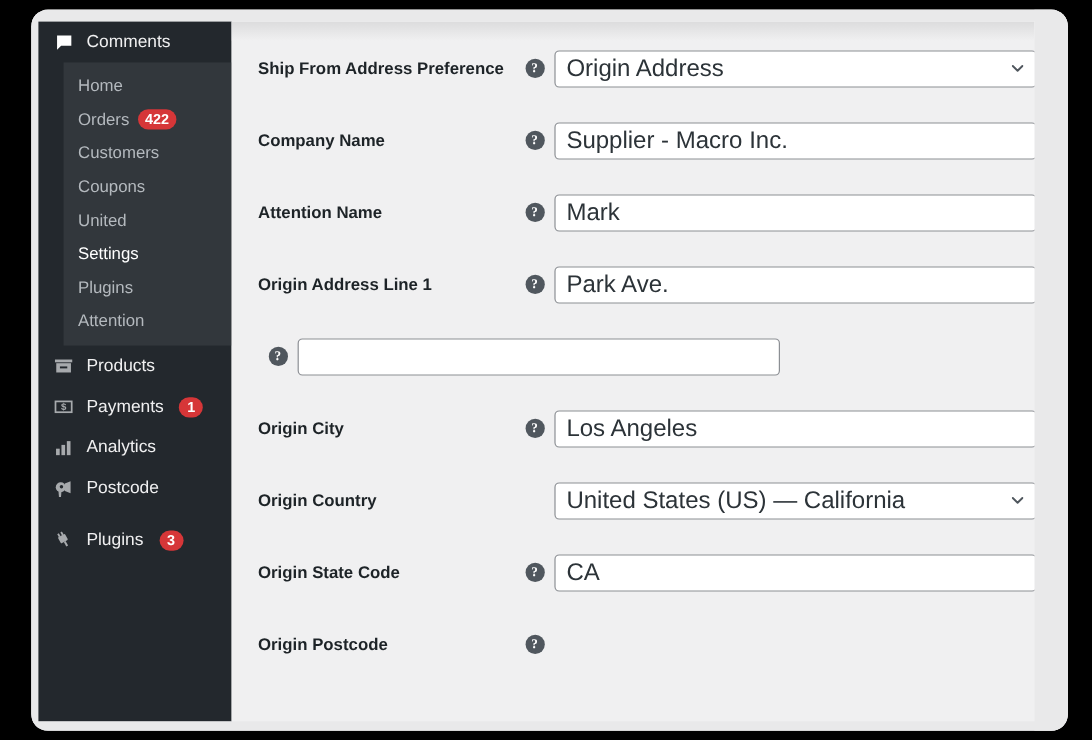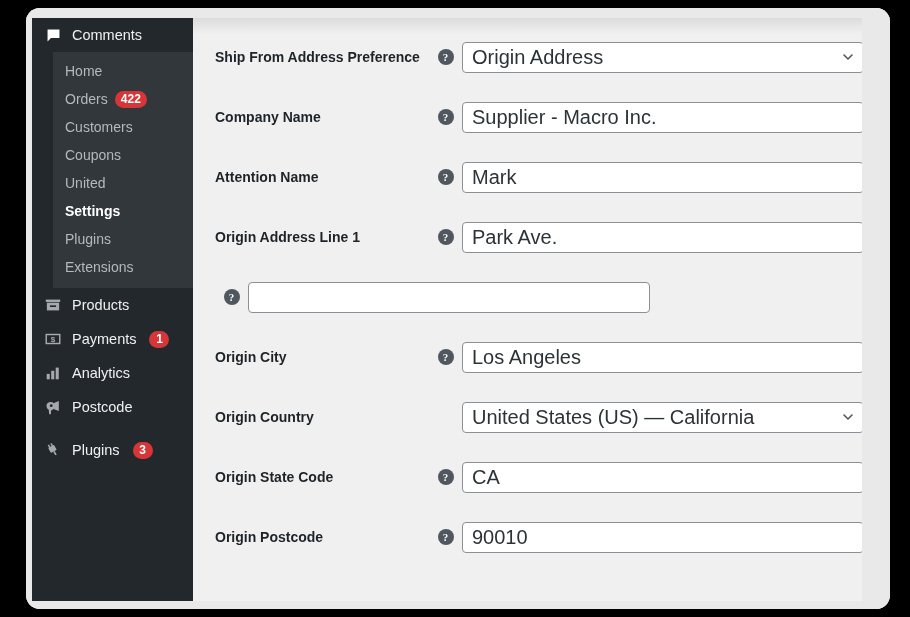--- a/index.html
+++ b/index.html
@@ -117,21 +117,21 @@
     display: flex;
     align-items: center;
     gap: 7px;
     padding: 5px 8px 5px 12px;
     color: #b4b9be;
     font-size: 14px;
     line-height: 18px;
   }
   .submenu-item.current {
     color: #fff;
-    font-weight: bold;
+    font-weight: normal;
   }
 
   .badge {
     display: inline-flex;
     align-items: center;
     justify-content: center;
     min-width: 20px;
     height: 17px;
     padding: 0 6px;
     border-radius: 9px;
@@ -276,21 +276,21 @@
           <div class="submenu-item">
             <span>United</span>
           </div>
           <div class="submenu-item current">
             <span>Settings</span>
           </div>
           <div class="submenu-item">
             <span>Plugins</span>
           </div>
           <div class="submenu-item">
-            <span>Extensions</span>
+            <span>Attention</span>
           </div>
         </div>
         <div class="menu-top">
           <span class="mt-icon">
             <svg width="18" height="18" viewBox="0 0 20 20">
               <rect x="2" y="4" width="16" height="2.6" fill="#a7aaad"></rect>
               <rect x="3.2" y="7.4" width="13.6" height="8.6" fill="#a7aaad"></rect>
               <rect x="6.6" y="10.4" width="6.8" height="1.8" fill="#23282d"></rect>
             </svg>
           </span>
@@ -416,19 +416,18 @@
             <div class="help-cell">
               <span class="help-icon">?</span>
             </div>
             <div class="control-cell"><input class="text-input" type="text" value="CA" style=""></div>
           </div>
           <div class="form-row">
             <div class="field-label">Origin Postcode</div>
             <div class="help-cell">
               <span class="help-icon">?</span>
             </div>
-            <div class="control-cell"><input class="text-input" type="text" value="90010" style=""></div>
           </div>
         </div>
     </main>
 
   </div>
 </div>
 
 </body></html>

